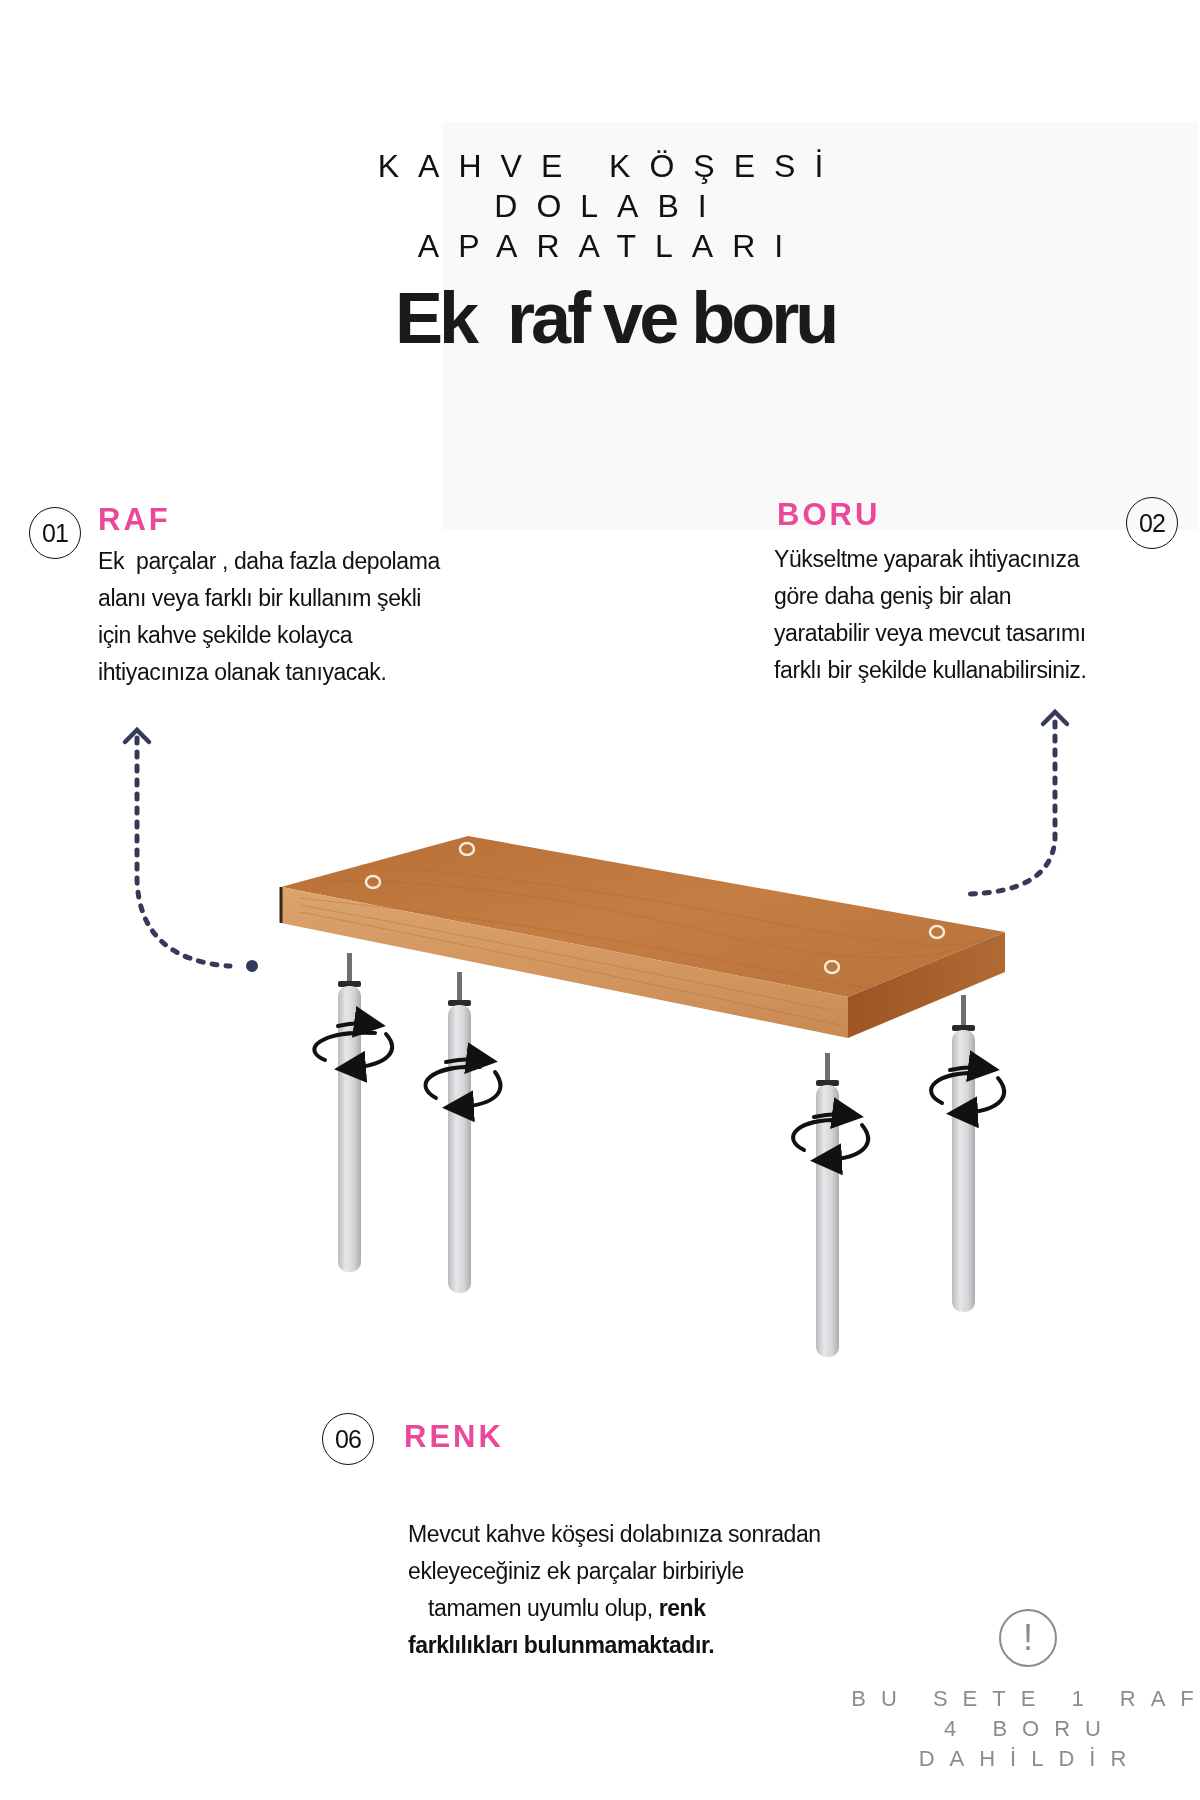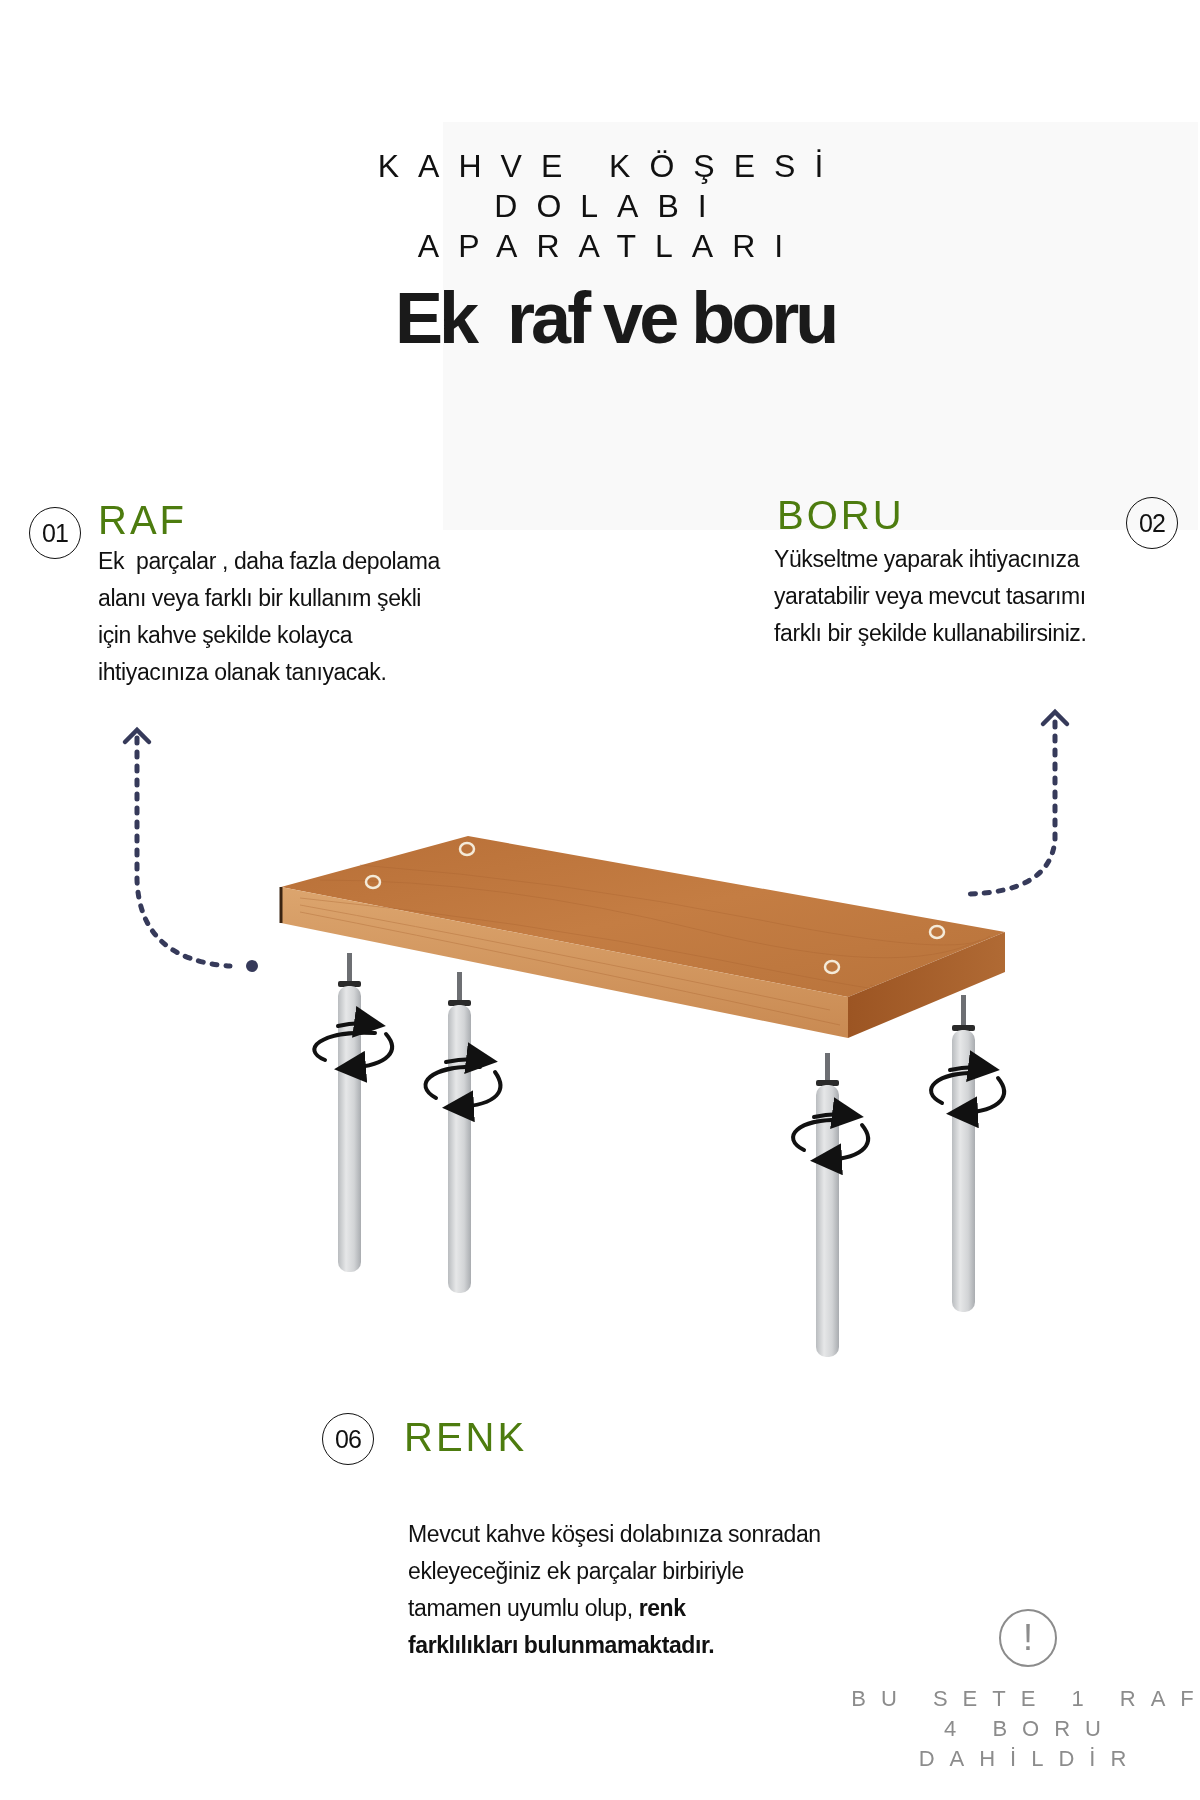--- a/index.html
+++ b/index.html
@@ -6,21 +6,21 @@
   body { width: 1200px; height: 1800px; position: relative; overflow: hidden;
          font-family: "Liberation Sans", "DejaVu Sans", sans-serif; color: #111; }
   .panel { position: absolute; left: 443px; top: 122px; width: 755px; height: 408px; background: #f9f9f9; }
   .kicker { position: absolute; left: 300px; width: 620px; text-align: center; font-size: 32px;
             letter-spacing: 19px; font-weight: 400; color: #111; line-height: 40px; }
   .headline { position: absolute; left: 395px; top: 278px; width: 440px; text-align: left; font-size: 72px;
               font-weight: 700; letter-spacing: -4px; color: #1a1a1a; line-height: 80px; white-space: nowrap; }
   .num { position: absolute; width: 52px; height: 52px; border: 1.5px solid #111; border-radius: 50%;
          box-sizing: border-box; display: flex; align-items: center; justify-content: center;
          font-size: 25px; color: #111; letter-spacing: -1px; }
-  .sec-title { position: absolute; font-size: 40px; font-weight: 400; letter-spacing: 3px; color: #4d7c0f; line-height: 36px; }
+  .sec-title { position: absolute; font-size: 31px; font-weight: 700; letter-spacing: 3px; color: #ec4899; line-height: 36px; }
   .sec-body { position: absolute; font-size: 23px; line-height: 37px; color: #111; letter-spacing: -0.4px; }
   .sec-body b { font-weight: 700; }
   .illus { position: absolute; left: 0; top: 0; width: 1200px; height: 1800px; pointer-events: none; }
   .warn-circle { position: absolute; left: 999px; top: 1609px; width: 58px; height: 58px; border: 2.5px solid #8c8c8c;
                  border-radius: 50%; box-sizing: border-box; display: flex; align-items: center; justify-content: center;
                  font-size: 36px; color: #8c8c8c; font-weight: 400; }
   .note { position: absolute; left: 840px; width: 380px; text-align: center; font-size: 22px; letter-spacing: 15px;
           color: #8c8c8c; line-height: 30px; }
 </style>
 </head>
@@ -40,20 +40,21 @@
   <div style="white-space:pre;">Ek  parçalar , daha fazla depolama</div>
   <div>alanı veya farklı bir kullanım şekli</div>
   <div>için kahve şekilde kolayca</div>
   <div>ihtiyacınıza olanak tanıyacak.</div>
 </div>
 
 <div class="num" style="left:1126px; top:497px;">02</div>
 <div class="sec-title" style="left:777px; top:497px;">BORU</div>
 <div class="sec-body" style="left:774px; top:541px;">
   <div>Yükseltme yaparak ihtiyacınıza</div>
+  <div>göre daha geniş bir alan</div>
   <div>yaratabilir veya mevcut tasarımı</div>
   <div>farklı bir şekilde kullanabilirsiniz.</div>
 </div>
 
 <svg class="illus" viewBox="0 0 1200 1800">
   <defs>
     <linearGradient id="topG" x1="0" y1="0" x2="1" y2="1">
       <stop offset="0" stop-color="#b86f37"></stop>
       <stop offset="0.5" stop-color="#c47d43"></stop>
       <stop offset="1" stop-color="#b8733b"></stop>
@@ -149,20 +150,20 @@
     <path d="M950,1070 Q968,1066 984,1068" marker-end="url(#arrHead)"></path>
     <path d="M998,1078 C1012,1095 1002,1111 962,1113" marker-end="url(#arrHead)"></path>
   </g>
 </svg>
 
 <div class="num" style="left:322px; top:1413px;">06</div>
 <div class="sec-title" style="left:404px; top:1419px;">RENK</div>
 <div class="sec-body" style="left:408px; top:1516px;">
   <div>Mevcut kahve köşesi dolabınıza sonradan</div>
   <div>ekleyeceğiniz ek parçalar birbiriyle</div>
-  <div><span style="white-space:pre;">tamamen uyumlu olup, </span><b>renk</b></div>
+  <div><span style="white-space:pre;margin-left:20px;">tamamen uyumlu olup, </span><b>renk</b></div>
   <div><b>farklılıkları bulunmamaktadır.</b></div>
 </div>
 
 <div class="warn-circle">!</div>
 <div class="note" style="top:1684px;">BU SETE 1 RAF</div>
 <div class="note" style="top:1714px;">4 BORU</div>
 <div class="note" style="top:1744px;">DAHİLDİR</div>
 
 </body></html>

